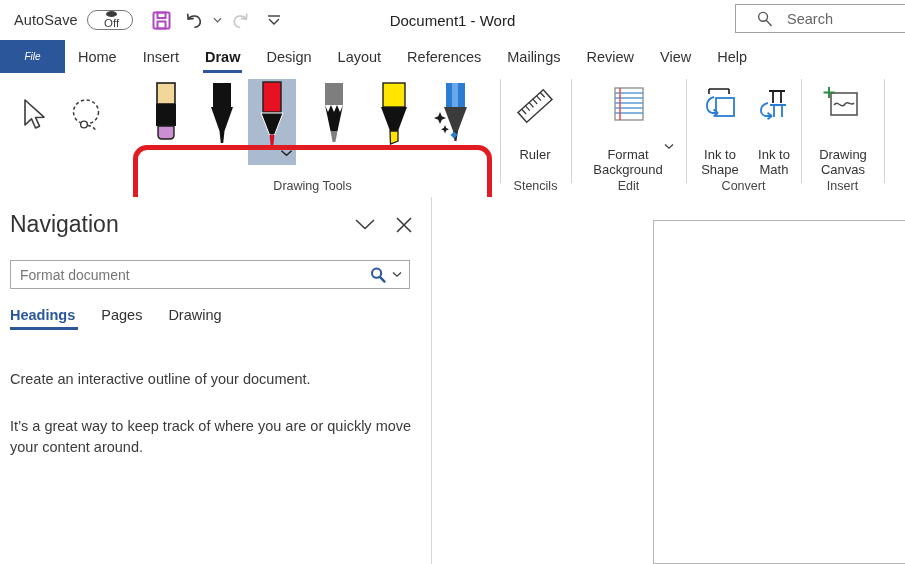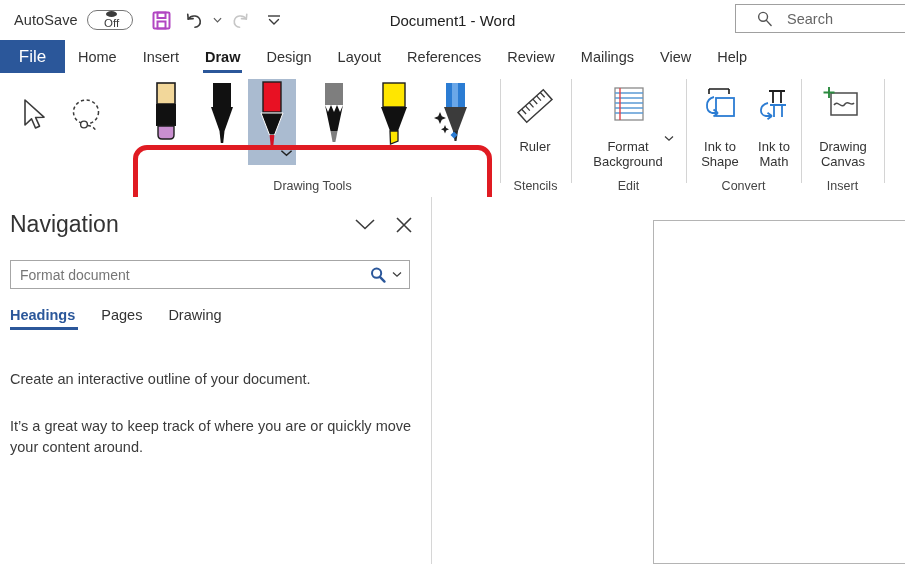--- a/index.html
+++ b/index.html
@@ -54,21 +54,21 @@
 
   
   .tabstrip {
     position:absolute; left:0; top:40px; width:905px; height:33px;
     background:#fff; display:flex; align-items:stretch;
     border-bottom: none;
   }
   .tab-file {
     width:65px; background:#2b579a; color:#fff;
     display:flex; align-items:center; justify-content:center;
-    font-size:17px; cursor:pointer;
+    font-size:10px; cursor:pointer;font-style:italic;
   }
   .tab {
     padding:0 13px; display:flex; align-items:center; justify-content:center;
     font-size:14.5px; color:#333; cursor:pointer; position:relative;
   }
   .tab.active { color:#1a1a1a; font-weight:bold; }
   .tab.active::after {
     content:""; position:absolute; bottom:0; left:11px; right:11px;
     height:3px; background:#2b579a;
   }
@@ -85,21 +85,21 @@
   }
   .grp-sep {
     position:absolute; top:6px; width:1px; height:104px; background:#d4d4d4;
   }
 
   .tool-btn {
     position:absolute; display:flex; flex-direction:column; align-items:center;
     cursor:pointer; background:transparent; border:none; padding:0;
   }
   .tool-caption {
-    font-size:13px; color:#333; text-align:center; line-height:15px; margin-top:8px;
+    font-size:13px; color:#333; text-align:center; line-height:15px; margin-top:16px;
   }
 
   
   .pen-slot {
     position:absolute; top:6px; width:48px; height:86px;
     cursor:pointer; display:flex; flex-direction:column; align-items:center;
   }
   .pen-slot.selected { background:#aabbd0; }
 
   
@@ -208,22 +208,22 @@
   </div>
 
   <div class="tabstrip">
     <div class="tab-file">File</div>
     <div class="tab">Home</div>
     <div class="tab">Insert</div>
     <div class="tab active">Draw</div>
     <div class="tab">Design</div>
     <div class="tab">Layout</div>
     <div class="tab">References</div>
+    <div class="tab">Mailings</div>
     <div class="tab">Review</div>
-    <div class="tab">Mailings</div>
     <div class="tab">View</div>
     <div class="tab">Help</div>
   </div>
 
   <div class="ribbon">
 
     <div class="tool-btn" style="left:12px; top:22px; width:44px;">
       <svg width="32" height="40" viewBox="0 0 32 40">
         <path d="M7 5 L7 30 L13.5 23.8 L17.5 33 L21.5 31.2 L17.6 22.5 L26 22.2 Z" fill="#ffffff" stroke="#3b3b3b" stroke-width="1.6" stroke-linejoin="round"></path>
       </svg>

